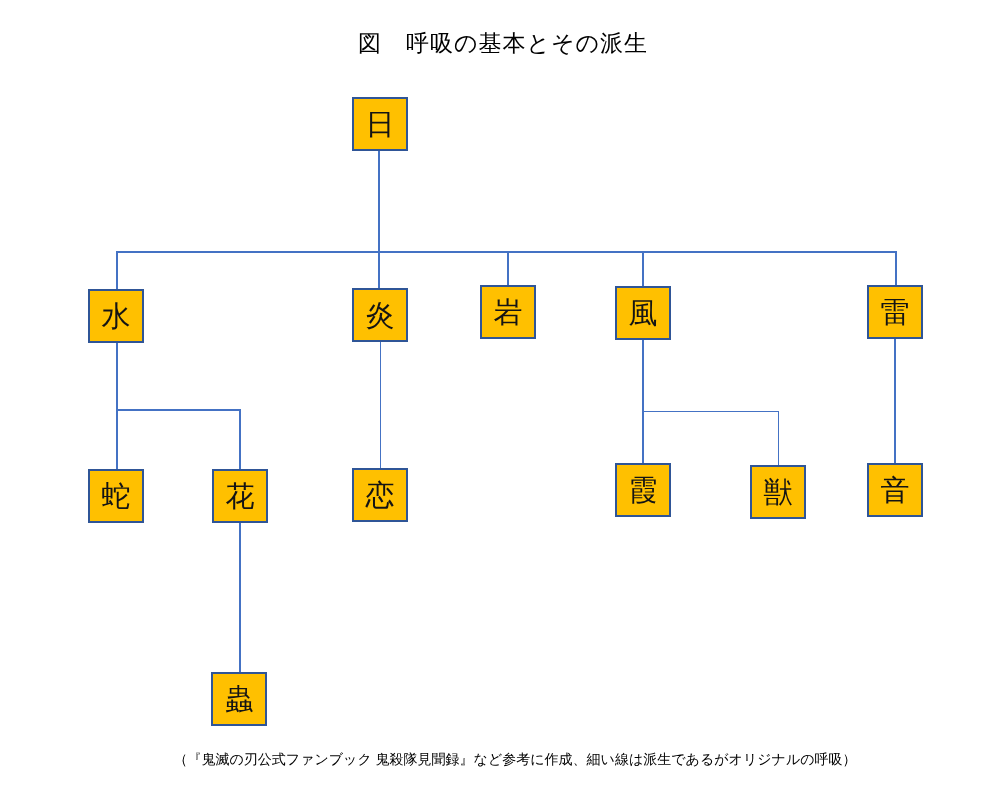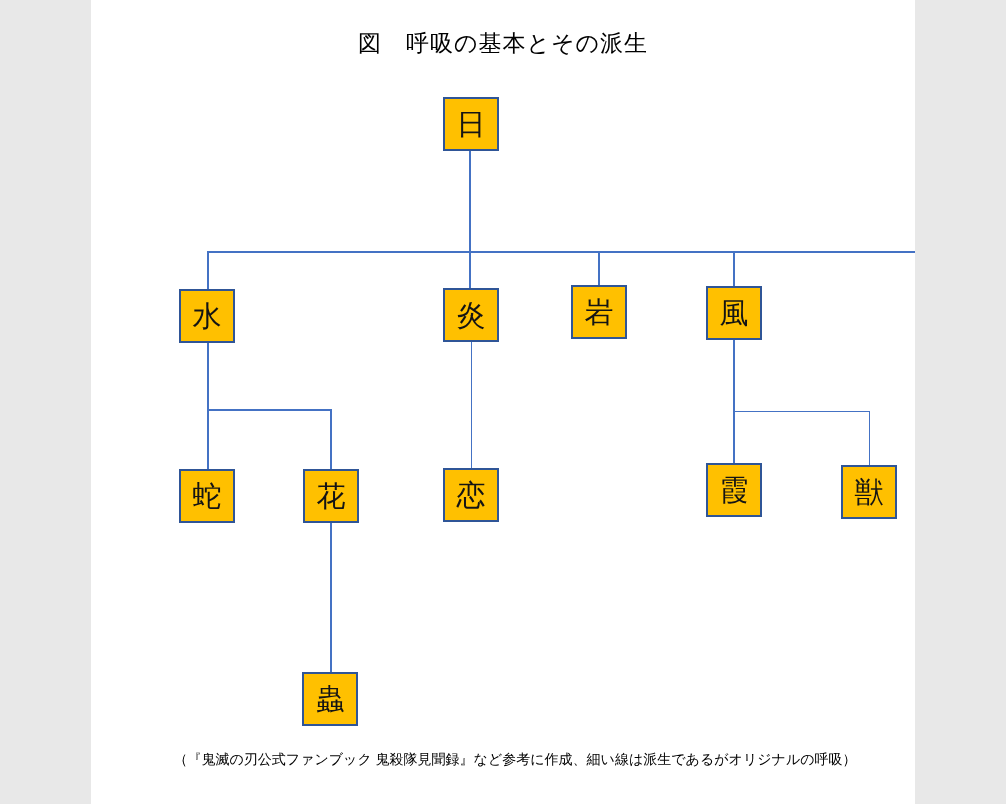--- a/index.html
+++ b/index.html
@@ -6,21 +6,21 @@
     --box-fill:#FFC000;
     --box-border:#2F5597;
     --connector:#4472C4;
     --bg:#FFFFFF;
     --text:#000000;
   }
   html,body{margin:0;padding:0;background:#e8e8e8;}
   body{font-family:"Liberation Sans","DejaVu Sans",sans-serif;}
   .canvas{
     position:relative;
-    width:824px;
+    width:1006px;
     height:804px;
     background:var(--bg);
     overflow:hidden;
     margin:0 auto;
   }
   .diagram-title{
     position:absolute;
     top:28px;
     left:0;
     width:100%;

